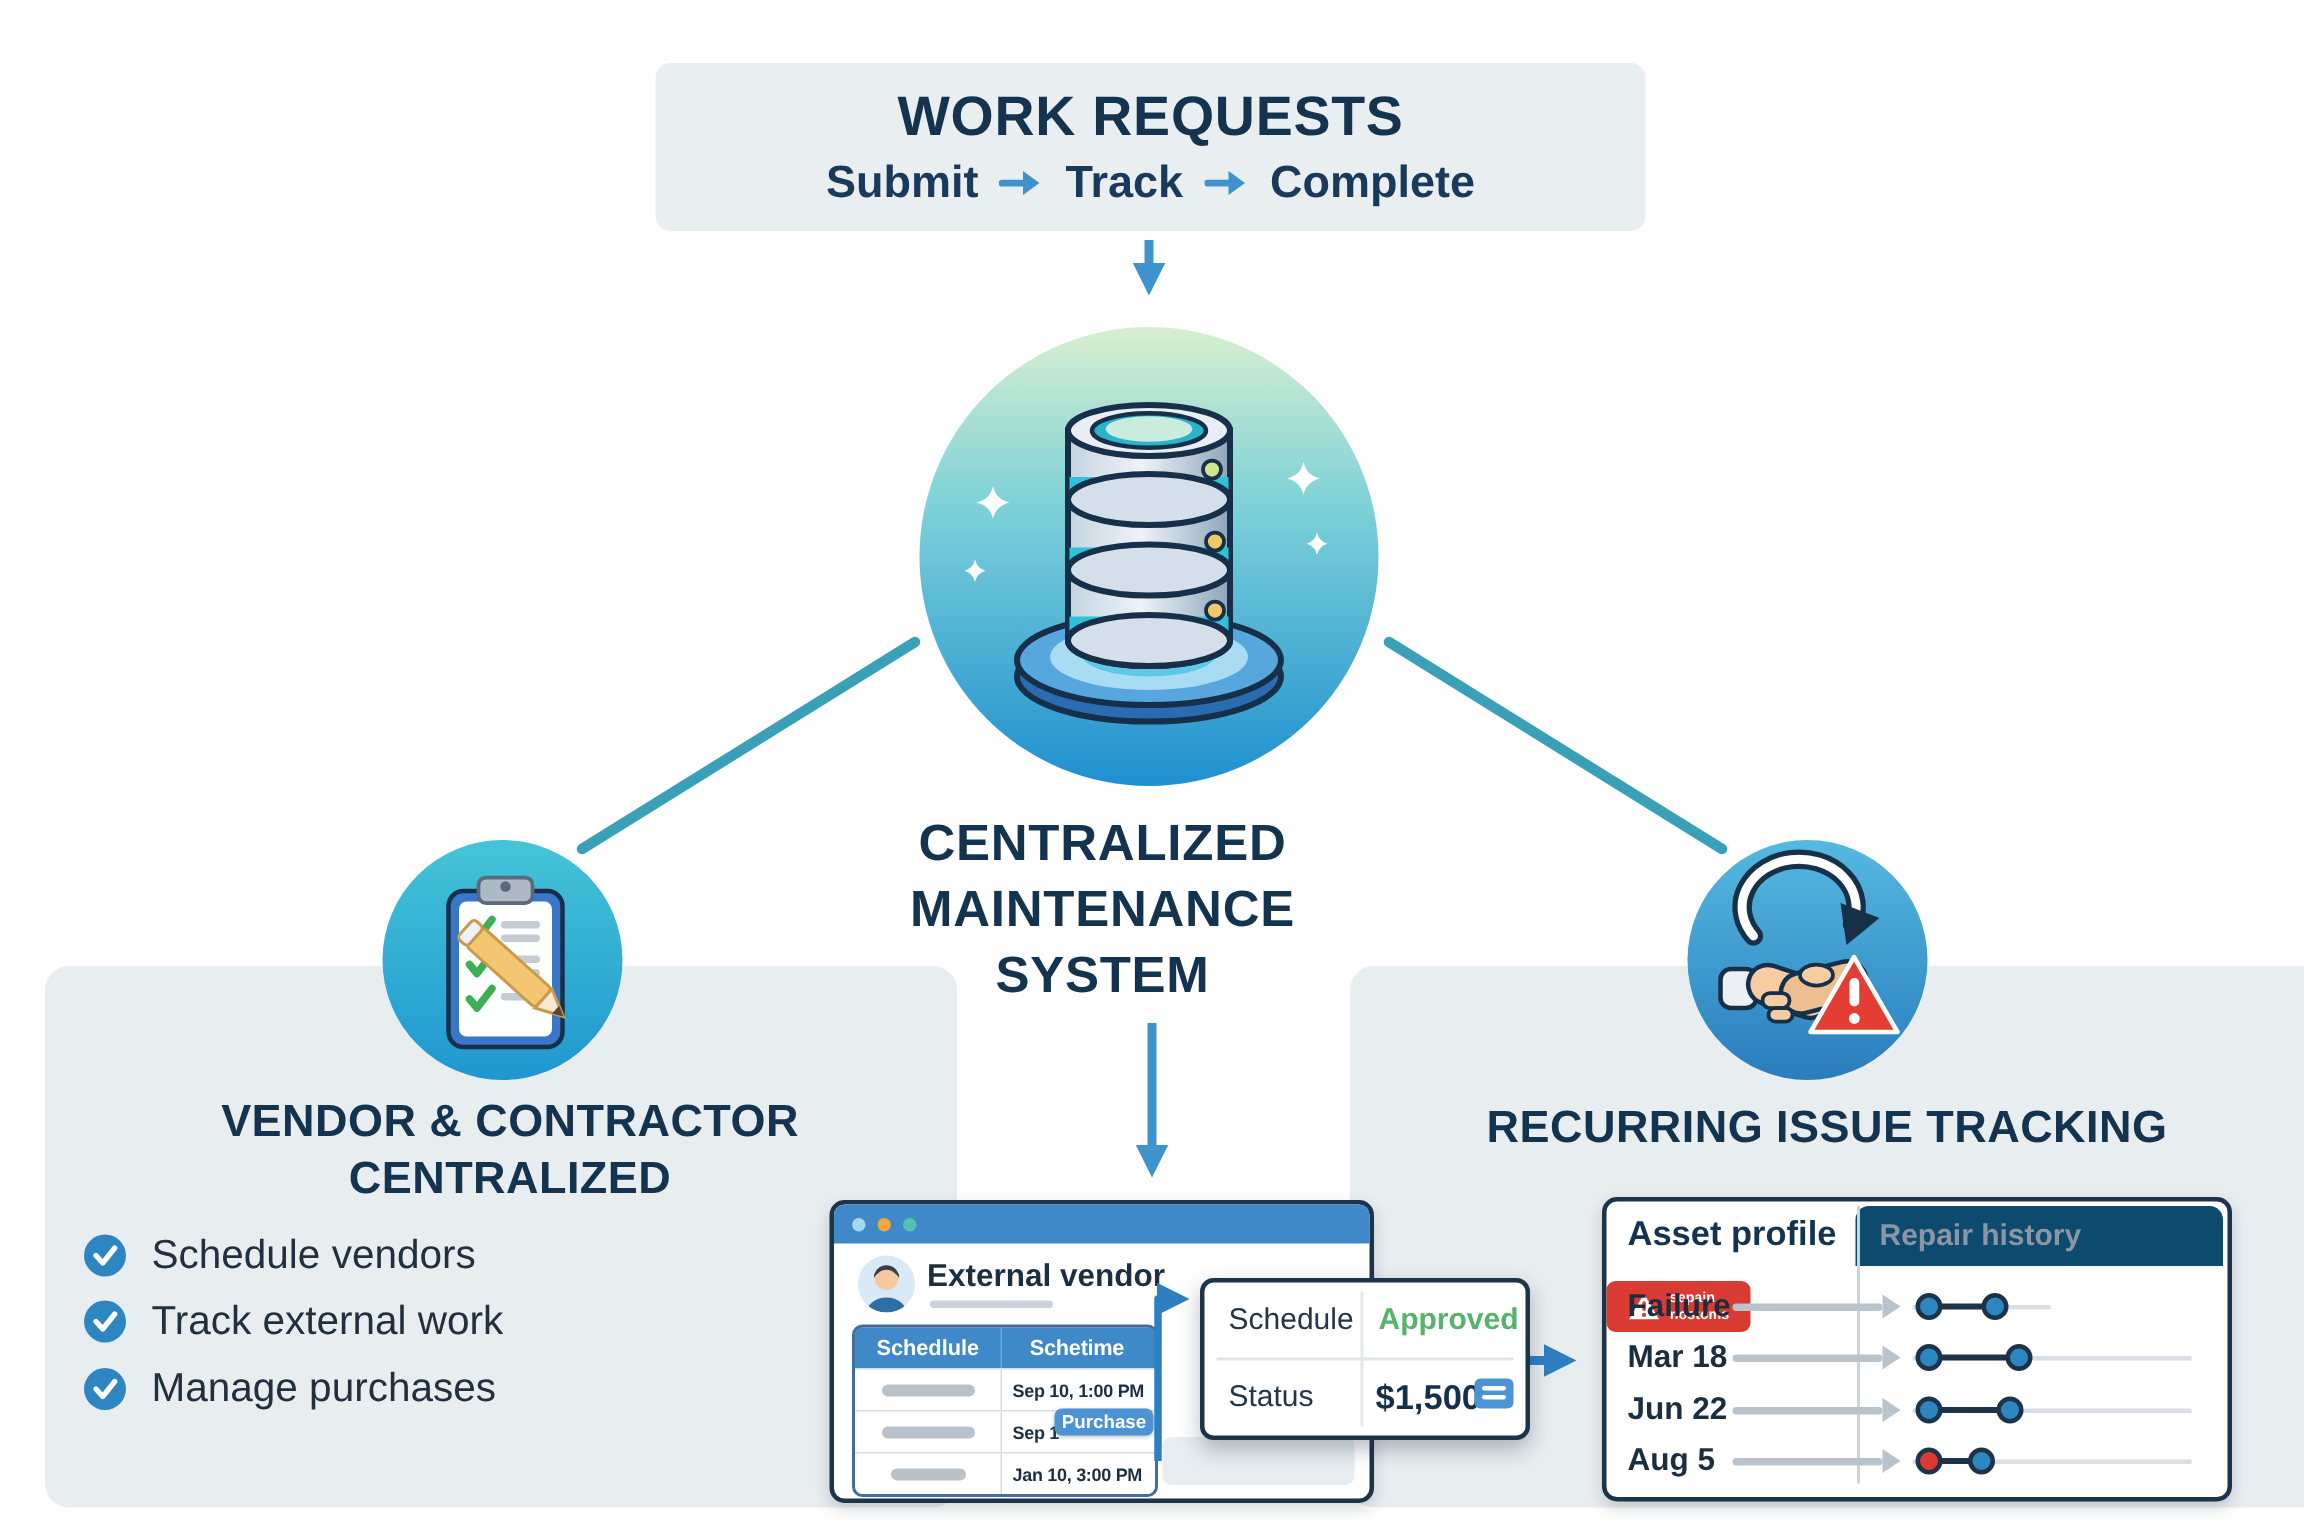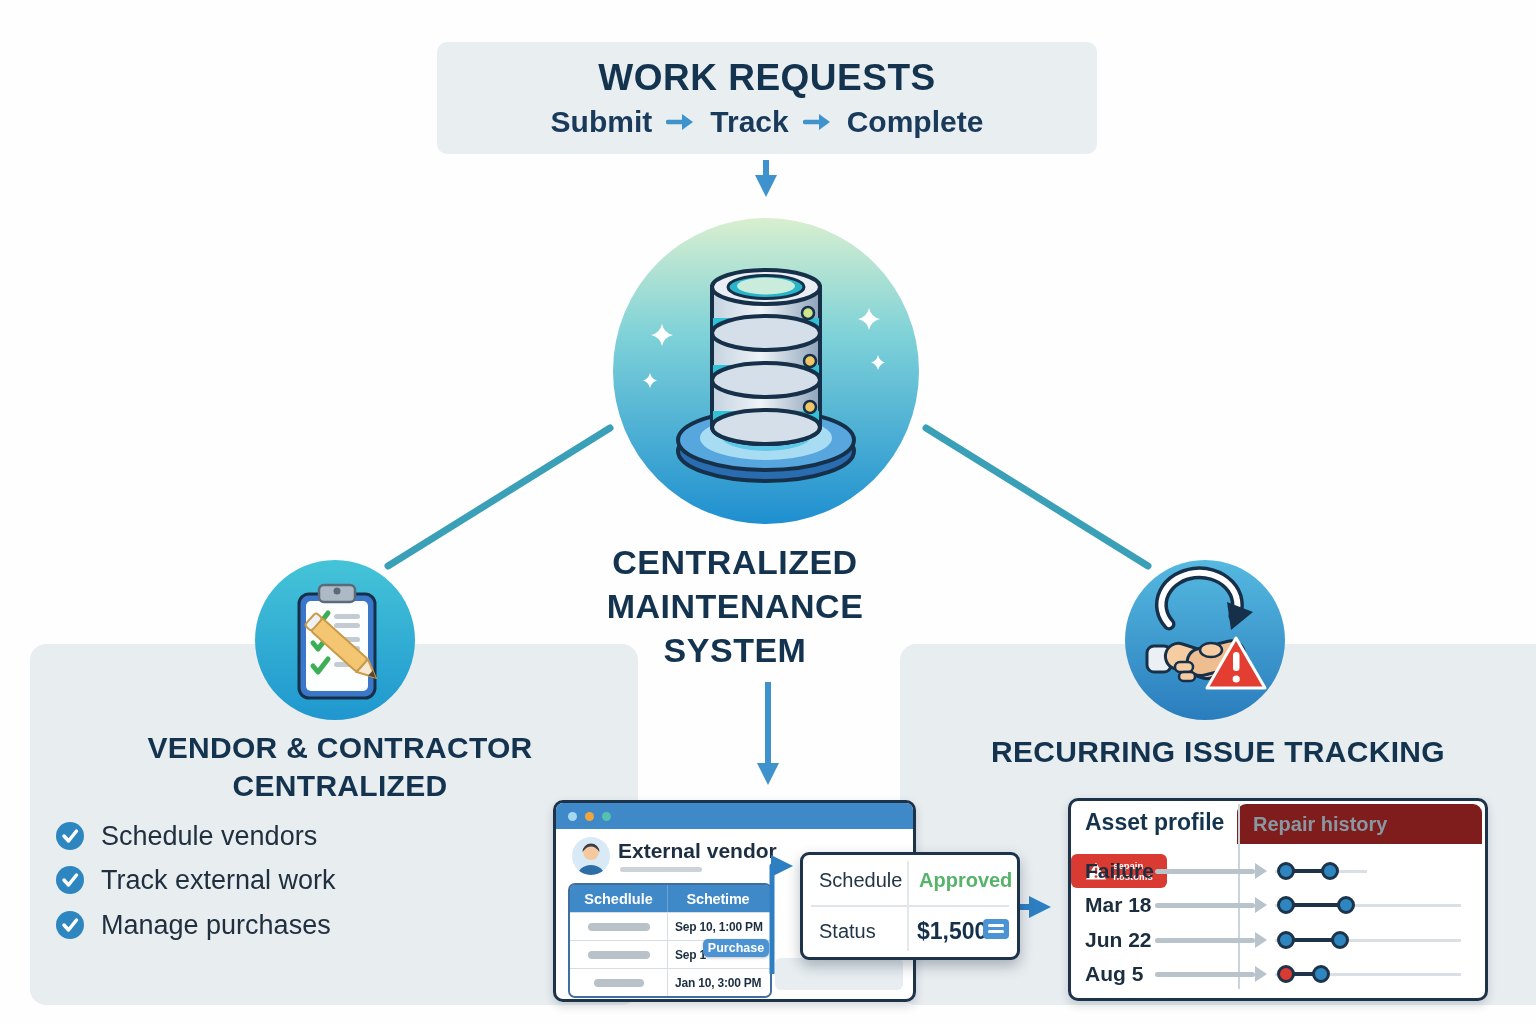--- a/index.html
+++ b/index.html
@@ -12,28 +12,28 @@
           border-radius:10px;z-index:2;display:flex;flex-direction:column;
           align-items:center;justify-content:center;gap:6px;}
   .banner-title{font-size:37px;font-weight:700;letter-spacing:.5px;color:#14334f;}
   .steps{display:flex;align-items:center;gap:14px;font-size:30px;font-weight:700;color:#1a3a5c;}
   
   .center-title{left:535px;top:540px;width:400px;text-align:center;font-size:34px;
                 font-weight:700;line-height:44px;color:#14334f;z-index:10;letter-spacing:.5px;}
   .side-title{font-weight:700;font-size:30px;color:#14334f;text-align:center;
               line-height:38px;z-index:10;letter-spacing:.3px;}
   
-  .bullet{display:flex;align-items:flex-start;gap:16px;z-index:10;}
+  .bullet{display:flex;align-items:flex-end;gap:16px;z-index:10;}
   .bullet-text{font-size:27px;color:#20303f;font-weight:500;}
   
   .card{background:#ffffff;border:3px solid #1d3349;border-radius:10px;z-index:10;
         box-shadow:0 4px 10px rgba(20,40,60,.18);}
   
   .ac-header-left{left:14px;top:8px;font-size:23px;font-weight:700;color:#14334f;}
-  .ac-tab{left:166px;top:3px;right:3px;height:40px;background:#7f1d1d;
+  .ac-tab{left:166px;top:3px;right:3px;height:40px;background:#0c4a6e;
           border-radius:9px 9px 0 0;display:flex;align-items:center;padding-left:16px;
           font-size:20px;font-weight:600;color:#8a97a3;}
   .ac-divider{left:167px;top:3px;width:2px;height:185px;background:#ccd4db;}
   .ac-row{left:0;width:408px;height:34px;}
   .ac-label{left:14px;top:0;width:84px;line-height:34px;font-size:21px;font-weight:700;color:#1b2e40;}
   .gray-line{top:14.5px;height:5px;background:#b9c3cc;border-radius:3px;}
   .gray-tri{top:9px;width:0;height:0;border-left:12px solid #b9c3cc;
             border-top:8px solid transparent;border-bottom:8px solid transparent;}
   .baseline{top:16px;height:3px;background:#d9dfe4;}
   .seg{top:15px;height:4px;background:#1d3349;}

